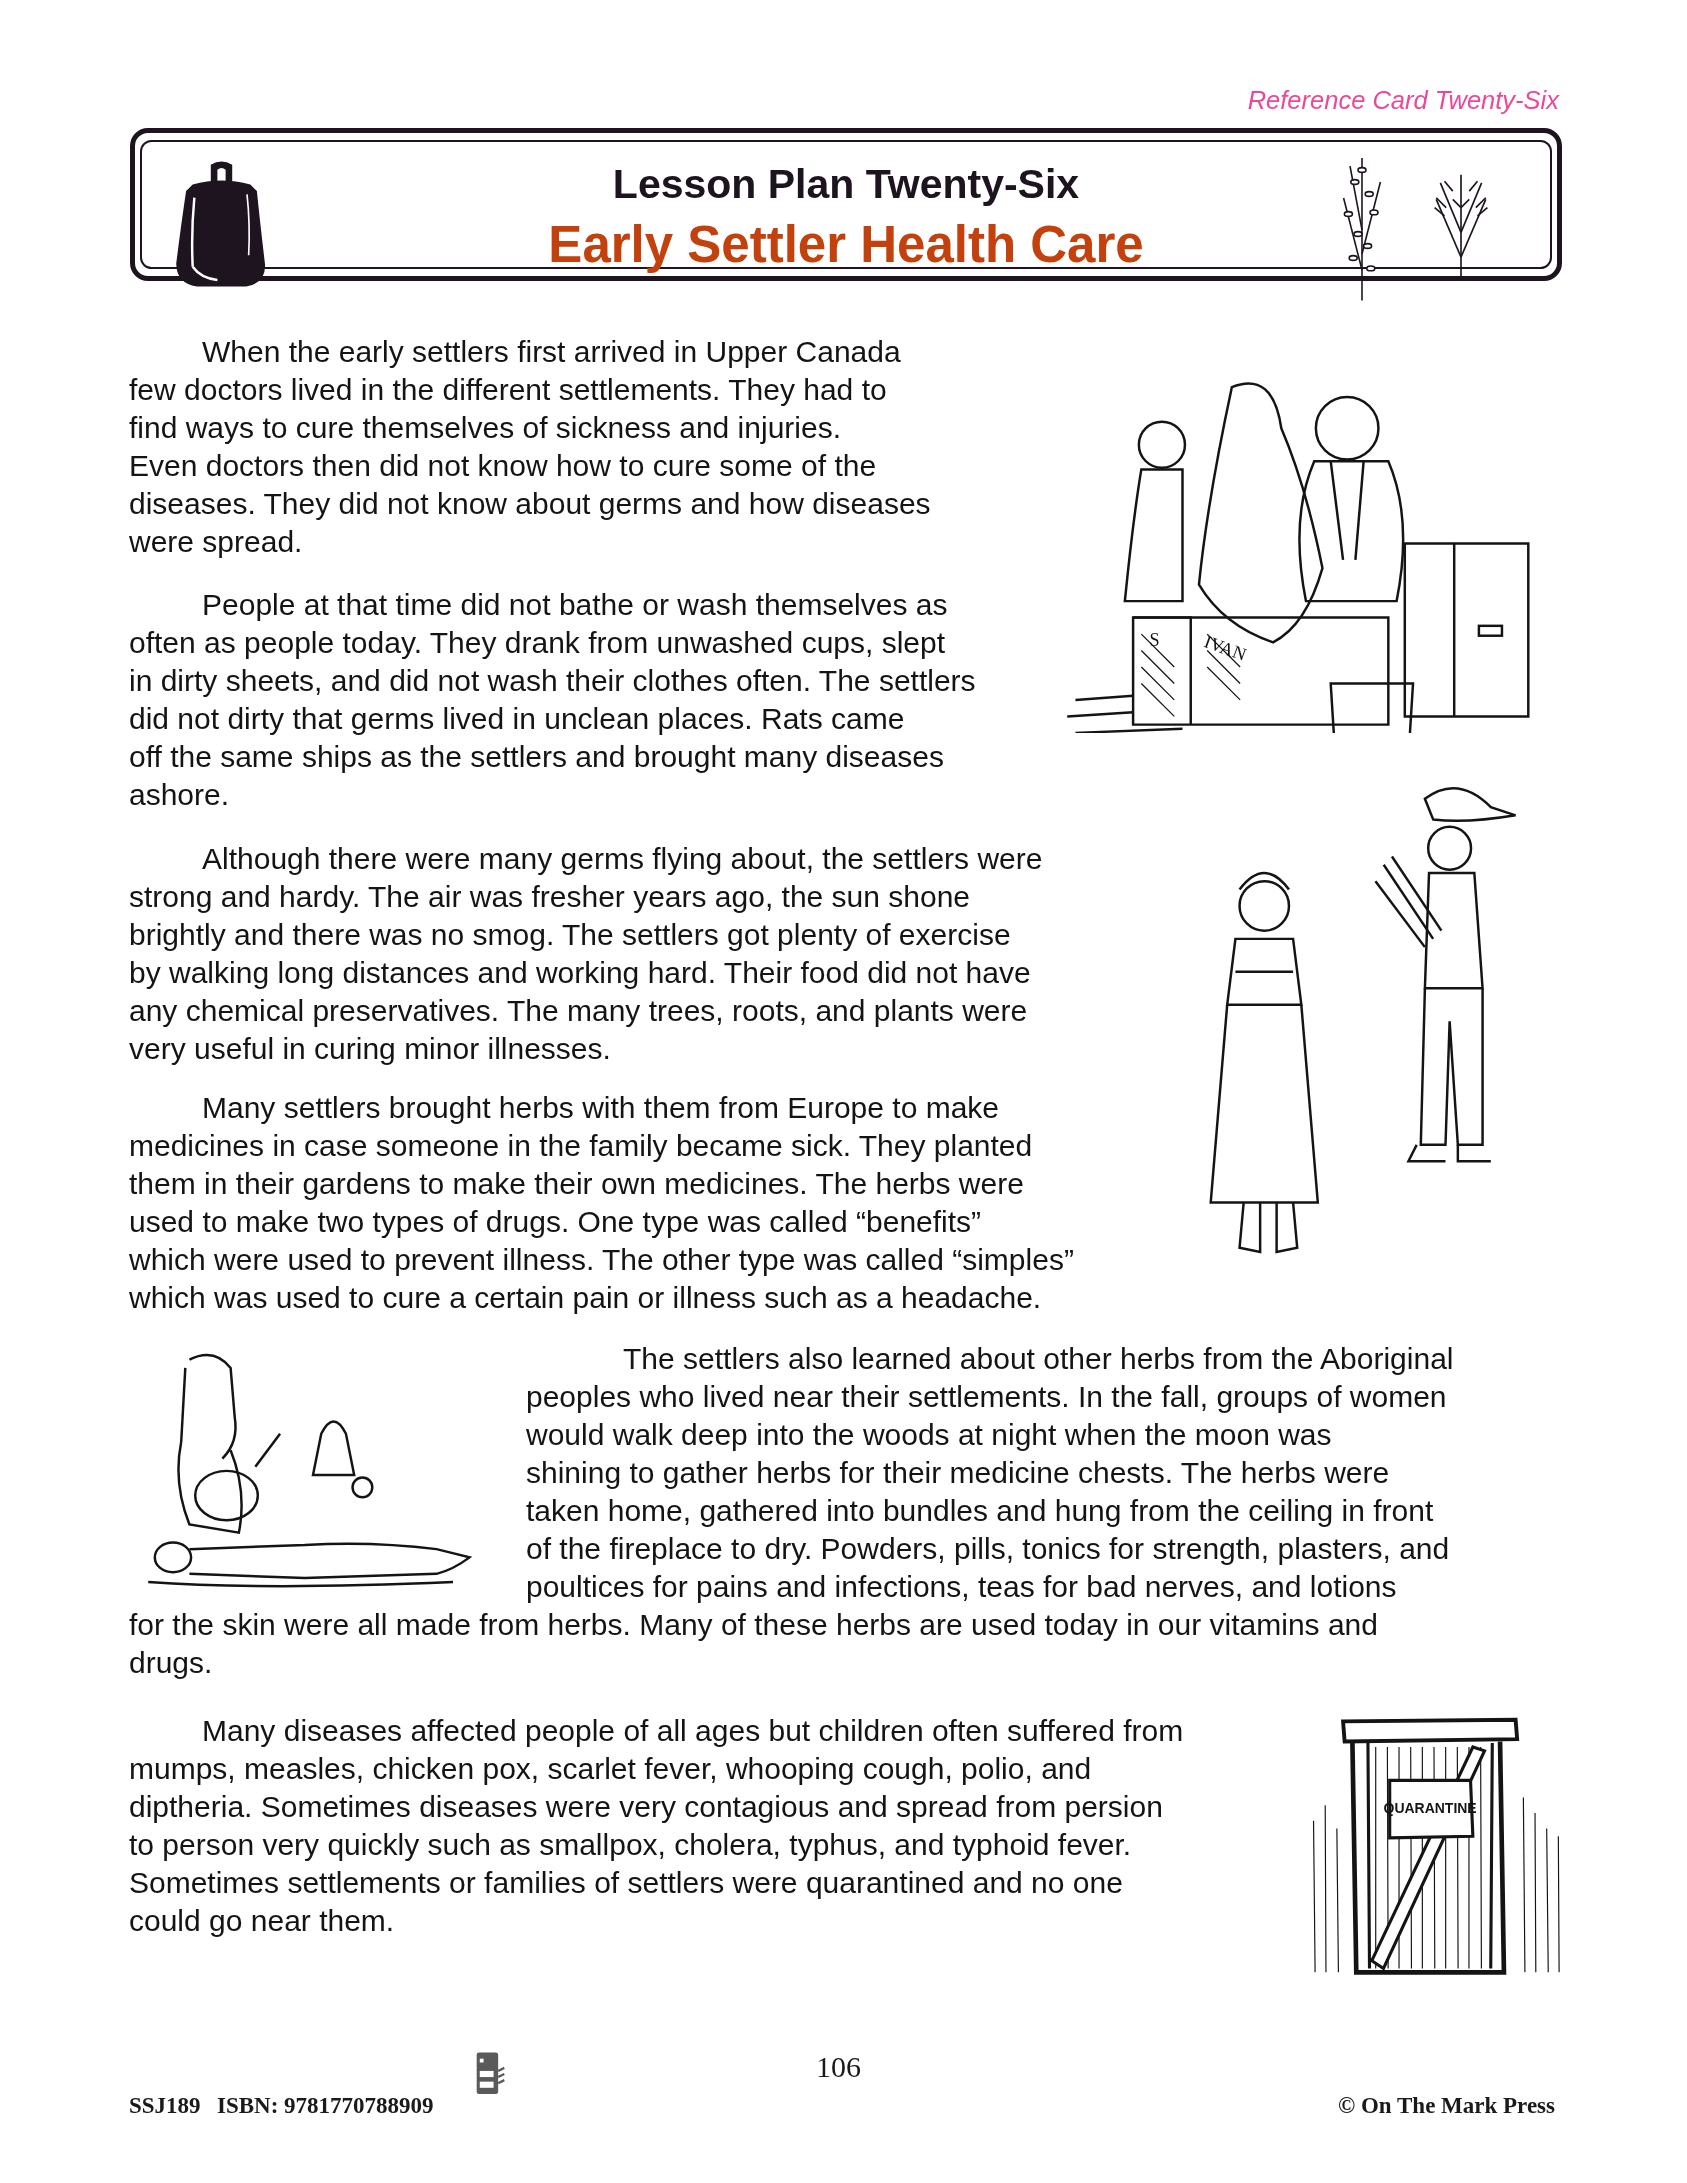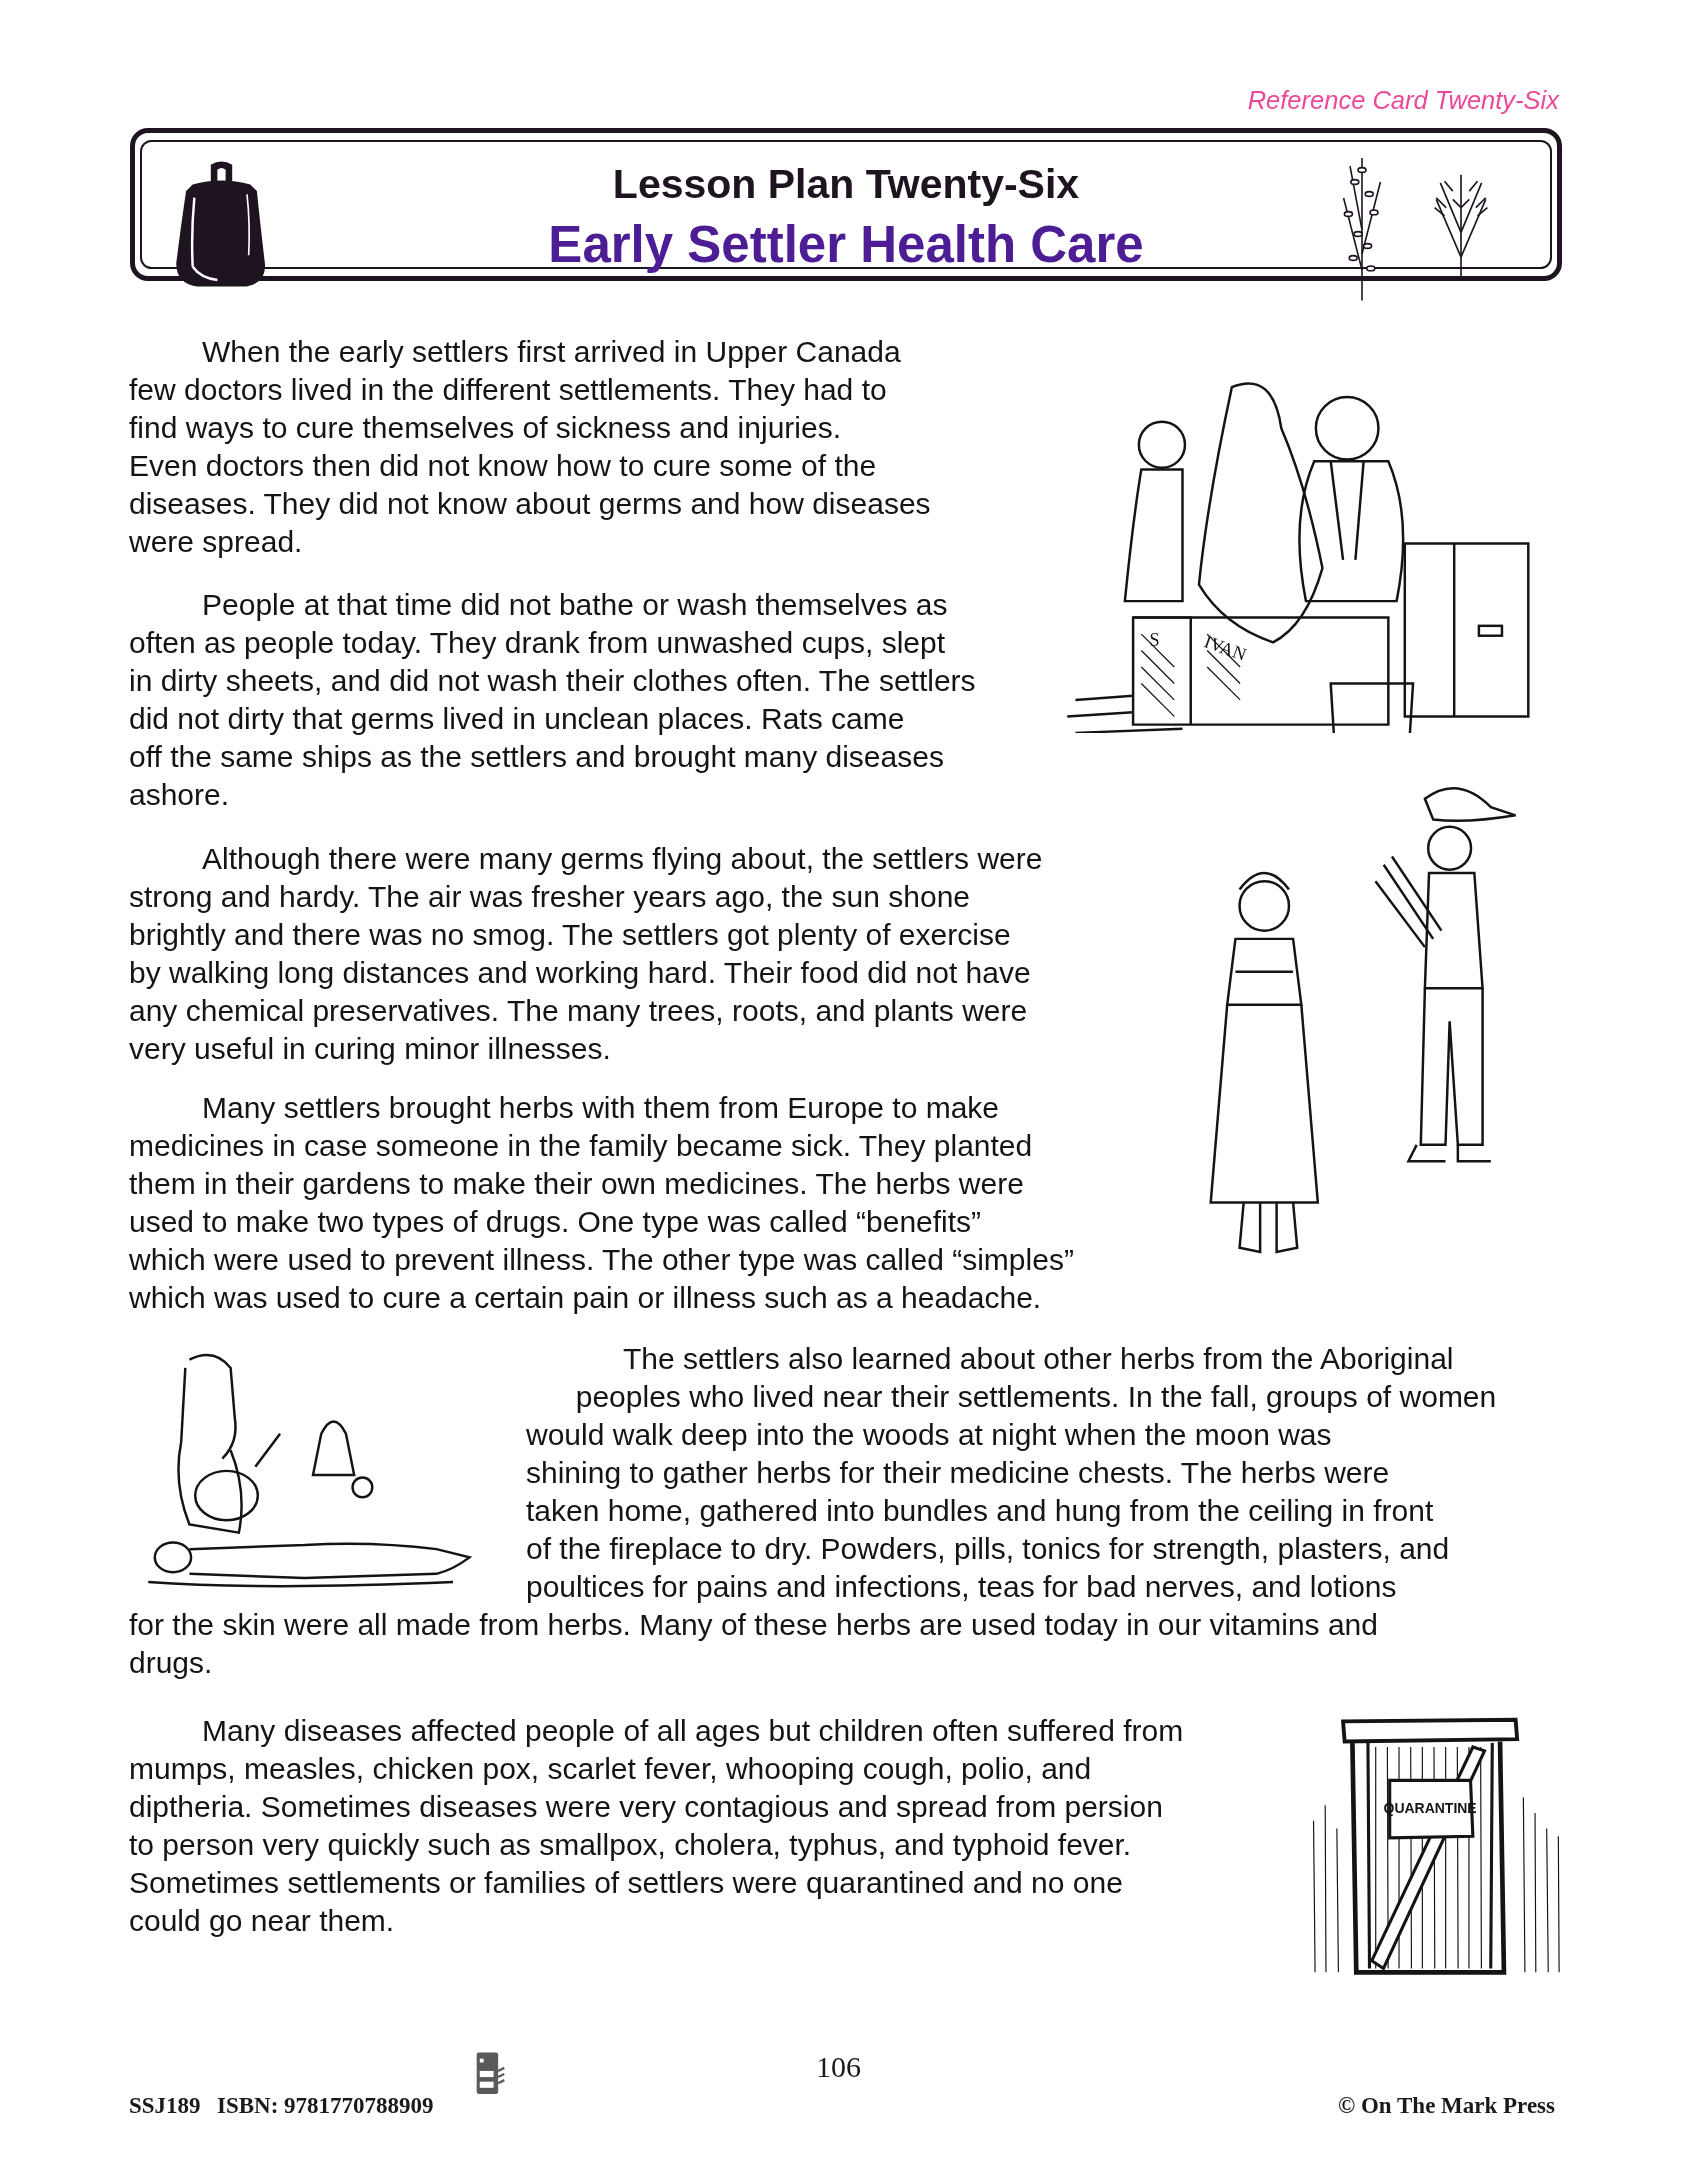--- a/index.html
+++ b/index.html
@@ -7,21 +7,21 @@
          font-family: "Liberation Sans", sans-serif; color: #141414; }
   .ref-card { position: absolute; top: 86px; right: 128px; font-style: italic;
               font-size: 25.5px; color: #ec4899; }
   .banner { position: absolute; left: 130px; top: 128px; width: 1432px; height: 153px;
             border: 5px solid #1d1420; border-radius: 18px; box-sizing: border-box; }
   .banner-inner { position: absolute; left: 5px; top: 6.6px; right: 5px; bottom: 6.6px;
             border: 2.5px solid #1d1420; border-radius: 11.5px; }
   .banner-title-1 { position: absolute; left: 0; right: 0; top: 28px; text-align: center;
             font-size: 41px; font-weight: bold; color: #1d1420; }
   .banner-title-2 { position: absolute; left: 0; right: 0; top: 82px; text-align: center;
-            font-size: 51px; font-weight: bold; color: #4c1d95; }
+            font-size: 51px; font-weight: bold; color: #c2410c; }
   .bag-icon { position: absolute; left: 33px; top: 25px; width: 107px; height: 132px; }
   .herb-icon { position: absolute; top: 16.5px; height: 152px; }
   .body-text { position: absolute; font-size: 30px; line-height: 38px; color: #141414; }
   .illus { position: absolute; }
   .footer { position: absolute; top: 2056px; font-family: "Liberation Serif", serif;
             font-size: 23px; color: #1a1a1a; }
   .footer-bold { font-weight: bold; margin-top: 37px; }
 </style>
 </head>
 <body>
@@ -168,21 +168,21 @@
     <circle cx="270" cy="175" r="12"></circle>
 
     <ellipse cx="40" cy="260" rx="22" ry="18"></ellipse>
     <path d="M60 250 L200 245 Q280 240 360 250 L400 260 Q380 275 360 280 L200 285 L60 280"></path>
     <path d="M10 290 Q150 300 380 290"></path>
   </g>
 </svg>
 
 <div class="body-text" style="left:129px; top:1340px; width:1417px;">
   <div style="padding-left:494px;">The settlers also learned about other herbs from the Aboriginal</div>
-  <div style="padding-left:397px;text-align:center;">peoples who lived near their settlements. In the fall, groups of women</div>
+  <div style="padding-left:397px;">peoples who lived near their settlements. In the fall, groups of women</div>
   <div style="padding-left:397px;">would walk deep into the woods at night when the moon was</div>
   <div style="padding-left:397px;">shining to gather herbs for their medicine chests. The herbs were</div>
   <div style="padding-left:397px;">taken home, gathered into bundles and hung from the ceiling in front</div>
   <div style="padding-left:397px;">of the fireplace to dry. Powders, pills, tonics for strength, plasters, and</div>
   <div style="padding-left:397px;">poultices for pains and infections, teas for bad nerves, and lotions</div>
   <div>for the skin were all made from herbs. Many of these herbs are used today in our vitamins and</div>
   <div>drugs.</div>
 </div>
 
 <div class="body-text" style="left:129px; top:1712px; width:1170px;">

